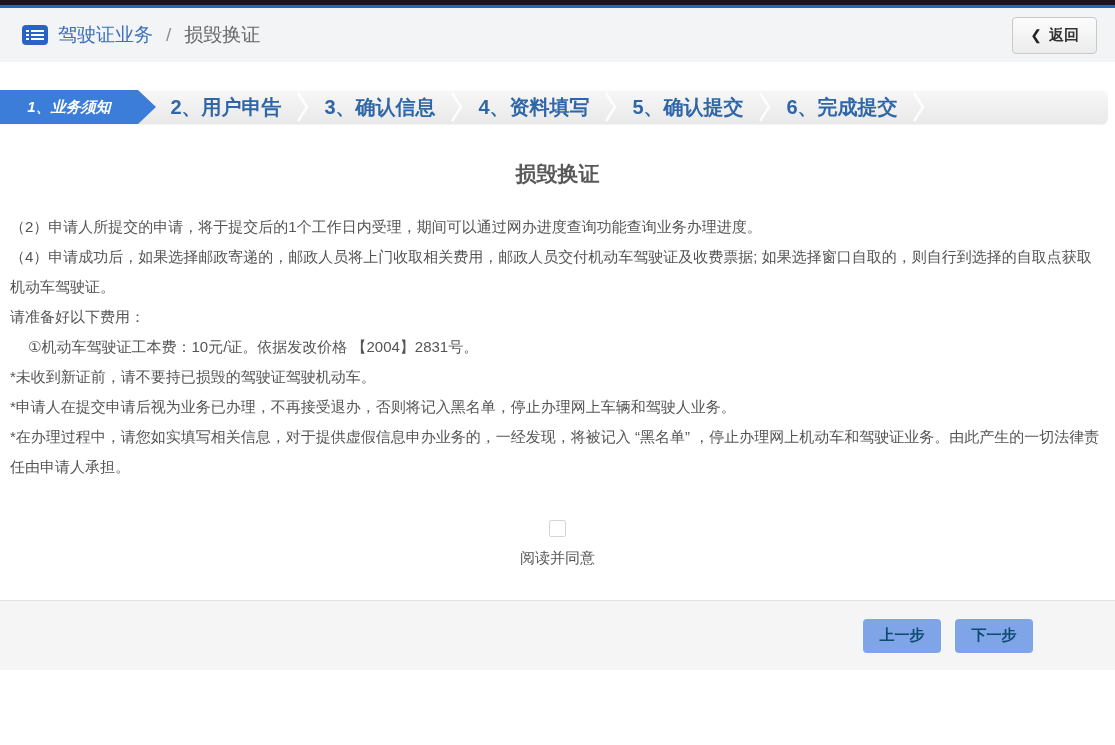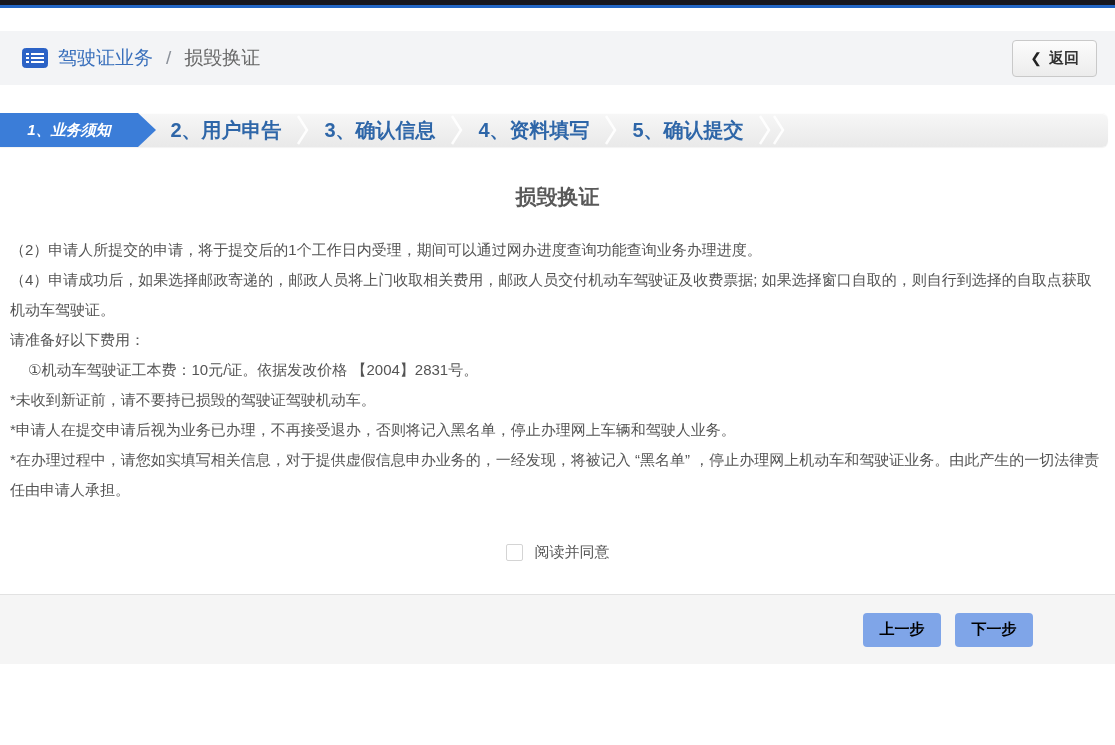--- a/index.html
+++ b/index.html
@@ -8,21 +8,20 @@
     background: #ffffff; overflow: hidden;
     font-family: "Liberation Sans", "DejaVu Sans", sans-serif;
   }
   .topbar { height: 5px; background: #16161e; }
   .accentline { height: 3px; background: #2265c4; }
 
   .header {
     height: 54px; background: #f3f4f6;
     display: flex; align-items: center; justify-content: space-between;
     padding: 0 18px 0 22px;
-    margin-top: 23px;
   }
   .header-left { display: flex; align-items: center; gap: 10px; }
   .list-icon { display: block; }
   .header-title { color: #3a70bc; font-size: 19px; }
   .header-sep { color: #8a9099; font-size: 19px; margin: 0 3px; }
   .header-subtitle { color: #666; font-size: 19px; }
   .back-btn {
     display: flex; align-items: center; gap: 7px;
     background: linear-gradient(#fcfcfc, #ececec);
     border: 1px solid #c9c9c9; border-radius: 4px;
@@ -58,36 +57,37 @@
     text-align: center; font-size: 21px; font-weight: bold; color: #595959;
     margin: 36px 0 24px;
   }
   .notice-body { padding: 0 10px; font-size: 15px; color: #545454; }
   .para { line-height: 30px; }
   .para.indent { padding-left: 18px; }
 
   .agree-row {
     display: flex; justify-content: center; align-items: center; gap: 12px;
     margin-top: 38px;
+    flex-direction: column;
   }
   .checkbox {
     width: 17px; height: 17px; border: 1px solid #d4d4d4; background: #fff;
     border-radius: 2px; cursor: pointer;
   }
   .agree-label { font-size: 15px; color: #555; }
 
   .footer {
     margin-top: 32px; height: 70px;
     background: #f5f5f5; border-top: 1px solid #e2e2e2;
     display: flex; align-items: center; justify-content: flex-end;
     padding-right: 82px; gap: 14px;
   }
   .wizard-btn {
     width: 78px; height: 34px;
-    background: #7fa5e8; color: #000000;
+    background: #7fa5e8; color: #0c4a6e;
     border: none; border-radius: 4px;
     font-size: 15px; font-weight: bold; font-family: inherit;
     cursor: pointer;
   }
 </style>
 </head>
 <body>
 
 <div class="topbar"></div>
 <div class="accentline"></div>
@@ -124,20 +124,21 @@
       <path d="M2 1 L11 15 L2 29" stroke="#ffffff" stroke-width="2.5" fill="none" opacity="0.9"></path>
     </svg>
   <div class="step">4、资料填写</div>
   <svg class="sep" width="14" height="30" viewBox="0 0 14 30">
       <path d="M2 1 L11 15 L2 29" stroke="#ffffff" stroke-width="2.5" fill="none" opacity="0.9"></path>
     </svg>
   <div class="step">5、确认提交</div>
   <svg class="sep" width="14" height="30" viewBox="0 0 14 30">
       <path d="M2 1 L11 15 L2 29" stroke="#ffffff" stroke-width="2.5" fill="none" opacity="0.9"></path>
     </svg>
+  <div class="step">6、完成提交</div>
   <svg class="sep" width="14" height="30" viewBox="0 0 14 30">
       <path d="M2 1 L11 15 L2 29" stroke="#ffffff" stroke-width="2.5" fill="none" opacity="0.9"></path>
     </svg>
   <div class="stepper-tail"></div>
 </div>
 
 <div class="notice-title">损毁换证</div>
 
 <div class="notice-body">
   <div class="para">（2）申请人所提交的申请，将于提交后的1个工作日内受理，期间可以通过网办进度查询功能查询业务办理进度。</div>

